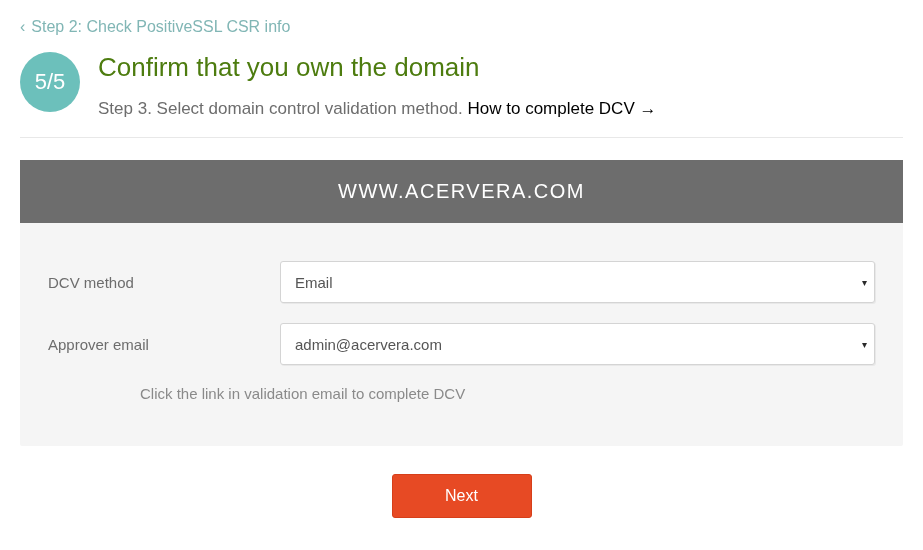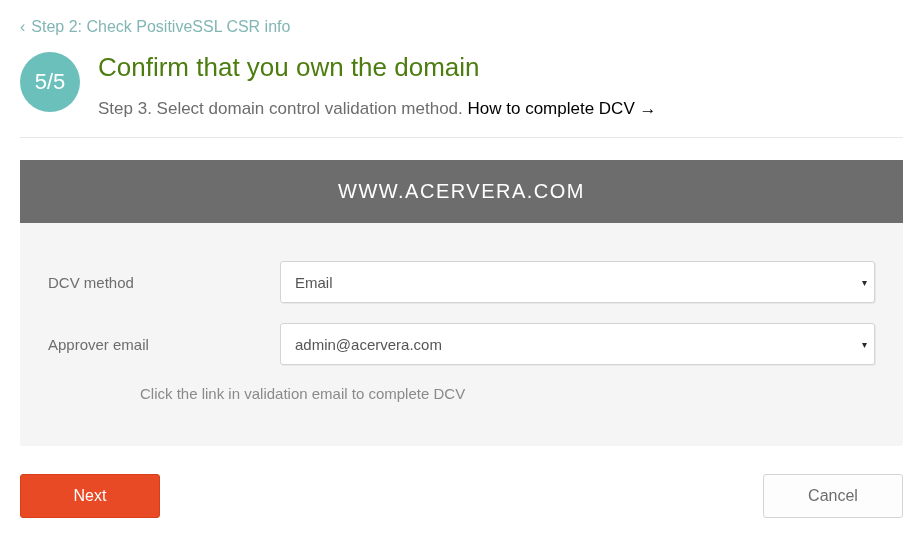--- a/index.html
+++ b/index.html
@@ -119,21 +119,21 @@
   }
   .hint {
     margin-left: 92px;
     color: #8a8a8a;
     font-size: 15px;
     font-weight: 300;
     margin-top: 6px;
   }
   .actions {
     display: flex;
-    justify-content: space-between;
+    justify-content: center;
     gap: 14px;
     padding: 28px 0;
   }
   .btn {
     height: 44px;
     min-width: 140px;
     border-radius: 3px;
     font-size: 16px;
     cursor: pointer;
     border: 1px solid transparent;
@@ -190,14 +190,13 @@
         <span class="select-caret">▾</span>
       </div>
     </div>
 
     <div class="hint">Click the link in validation email to complete DCV</div>
   </div>
 </div>
 
 <div class="actions">
   <button class="btn btn-primary">Next</button>
-  <button class="btn btn-secondary">Cancel</button>
 </div>
 
 </body></html>

